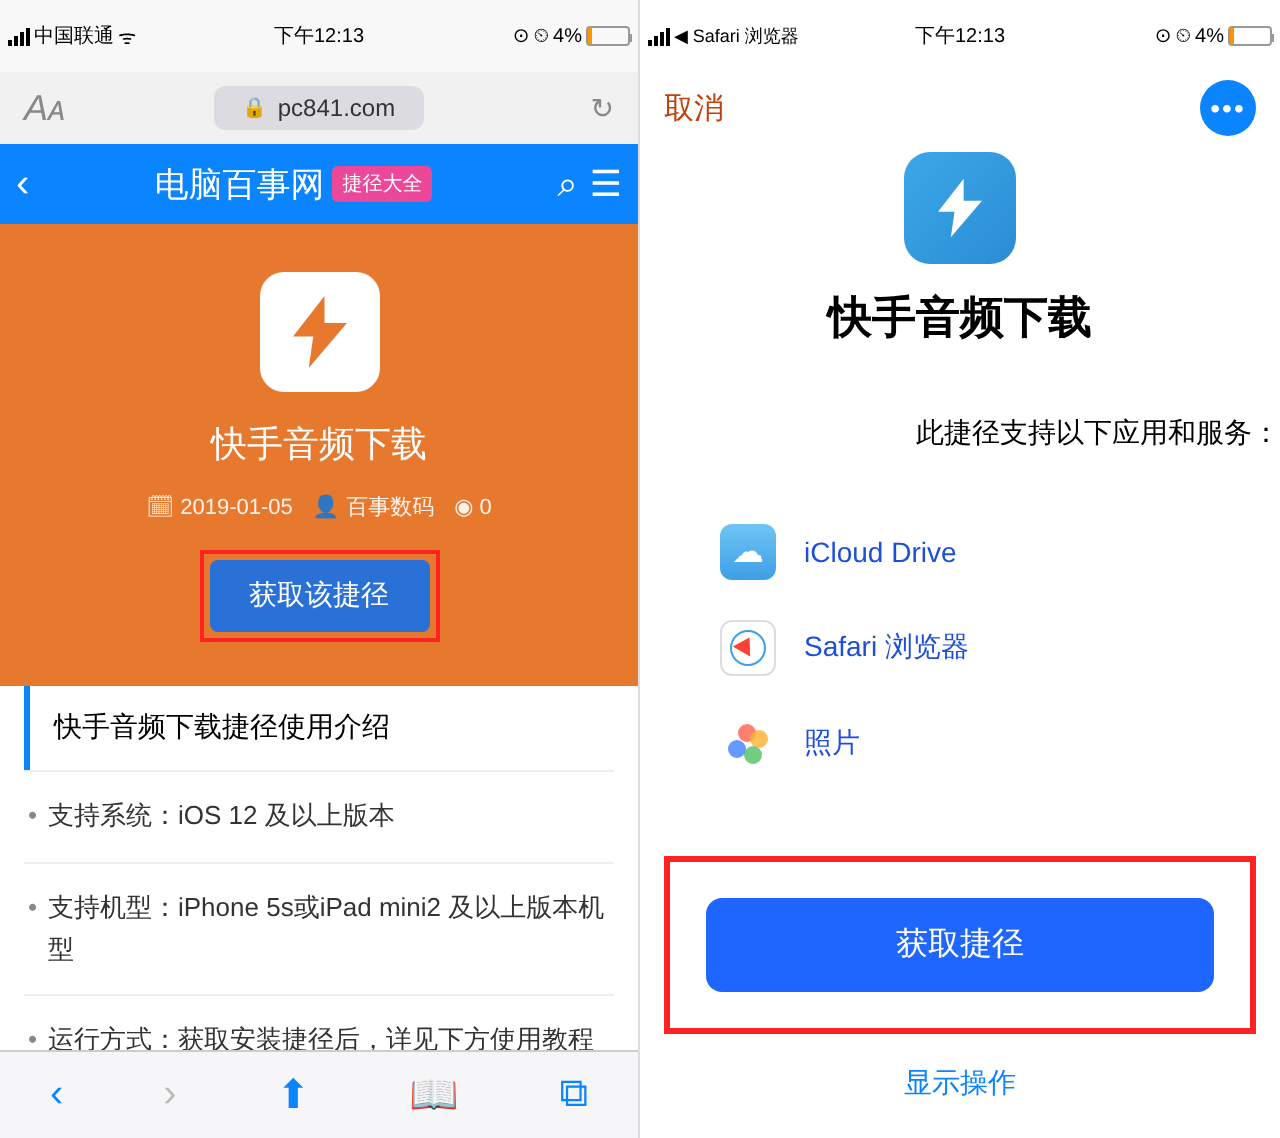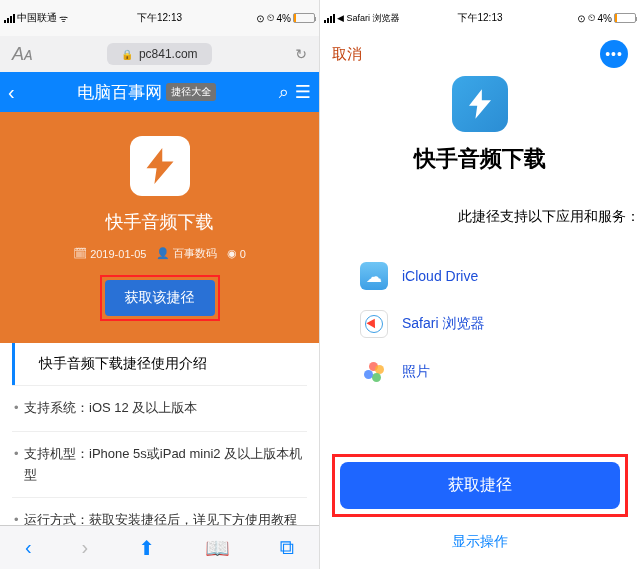--- a/index.html
+++ b/index.html
@@ -21,34 +21,34 @@
 
 .browser-bar { height: 36px; background: #f1f1f2; display: flex; align-items: center; justify-content: center; position: relative; }
 .reload-icon { position: absolute; left: 12px; color: #888; font-size: 18px; font-style: italic; }
 .url-box { background: #dcdce0; border-radius: 6px; padding: 4px 14px; display: flex; align-items: center; gap: 5px; font-size: 12px; color: #333; }
 .lock-icon { font-size: 10px; }
 .reader-icon { position: absolute; right: 12px; color: #888; font-size: 14px; }
 
 .site-header { height: 40px; background: #0a84ff; display: flex; align-items: center; padding: 0 8px; gap: 6px; color: #fff; }
 .back-chevron { font-size: 20px; }
 .site-title { flex: 1; text-align: center; font-size: 17px; font-weight: 500; display: flex; align-items: center; justify-content: center; gap: 4px; }
-.badge { background: #737373; font-size: 10px; padding: 2px 5px; border-radius: 3px; }
+.badge { background: #ec4899; font-size: 10px; padding: 2px 5px; border-radius: 3px; }
 .search-icon, .menu-icon { font-size: 18px; }
 
 .hero { background: #e6792d; color: #fff; text-align: center; padding: 24px 0 22px; }
 .hero-logo { width: 60px; height: 60px; background: #fff; border-radius: 12px; margin: 0 auto 14px; display: flex; align-items: center; justify-content: center; }
 .hero-logo svg { width: 28px; height: 36px; }
 .hero-title { font-size: 18px; font-weight: 500; margin-bottom: 12px; }
 .hero-meta { font-size: 11px; opacity: 0.9; display: flex; justify-content: center; gap: 10px; margin-bottom: 14px; }
 .hero-meta span { display: flex; align-items: center; gap: 3px; }
 .get-btn-wrap { display: inline-block; border: 2px solid #ff2323; padding: 3px; }
 .get-btn { background: #2971d6; color: #fff; border: none; padding: 9px 20px; font-size: 14px; border-radius: 4px; }
 
 .article { padding: 0 12px; background: #fff; }
-.article-title { border-left: 3px solid #0a84ff; padding: 12px 0 12px 24px; font-size: 14px; font-weight: 500; }
+.article-title { border-left: 3px solid #0a84ff; padding: 12px 0 12px 12px; font-size: 14px; font-weight: 500; }
 .article ul { list-style: none; }
 .article li { padding: 12px 0 12px 12px; border-top: 1px solid #eee; font-size: 13px; color: #333; position: relative; line-height: 1.6; }
 .article li::before { content: '•'; position: absolute; left: 2px; color: #888; }
 .article .truncated { color: #999; }
 
 .safari-toolbar { position: absolute; bottom: 0; left: 0; right: 0; height: 44px; background: #f6f6f8; border-top: 1px solid #ccc; display: flex; align-items: center; justify-content: space-around; color: #0a84ff; font-size: 20px; }
 .safari-toolbar .disabled { color: #bbb; }
 
 
 .sc-status-bar { background: #fff; }
@@ -64,21 +64,21 @@
 .sc-support { text-align: right; font-size: 14px; color: #000; padding: 14px 0 26px; }
 .sc-apps { padding: 0 40px; }
 .sc-app { display: flex; align-items: center; gap: 14px; padding: 10px 0; }
 .sc-app-icon { width: 28px; height: 28px; border-radius: 6px; display: flex; align-items: center; justify-content: center; font-size: 16px; }
 .icon-icloud { background: linear-gradient(#6fc5f5, #3d9fe6); color: #fff; }
 .icon-safari { background: #fff; border: 1px solid #ddd; }
 .icon-photos { background: #fff; }
 .sc-app-label { font-size: 14px; color: #1d4ed8; }
 
 .sc-bottom { position: absolute; bottom: 12px; left: 0; right: 0; padding: 0 12px; }
-.sc-get-wrap { border: 3px solid #ff2323; padding: 5px; margin-bottom: 10px; }
+.sc-get-wrap { border: 3px solid #ff2323; padding: 18px; margin-bottom: 10px; }
 .sc-get-btn { width: 100%; background: #1e66ff; color: #fff; border: none; padding: 13px 0; font-size: 16px; border-radius: 8px; }
 .sc-show { text-align: center; color: #0a84ff; font-size: 14px; padding: 6px 0; }
 
 .safari-compass { width: 18px; height: 18px; border: 1.5px solid #3d9fe6; border-radius: 50%; position: relative; display: inline-block; }
 .safari-compass::before { content: ''; position: absolute; left: 50%; top: 50%; width: 0; height: 0; border: 5px solid transparent; border-bottom: 8px solid #ff4030; transform: translate(-50%, -80%) rotate(30deg); }
 .photos-icon { width: 20px; height: 20px; position: relative; }
 .photos-icon span { position: absolute; width: 9px; height: 9px; border-radius: 50%; opacity: 0.8; }
 .p1 { background: #ff6050; top: 0; left: 5px; }
 .p2 { background: #ffb030; top: 3px; right: 0; }
 .p3 { background: #50c060; bottom: 0; right: 3px; }

